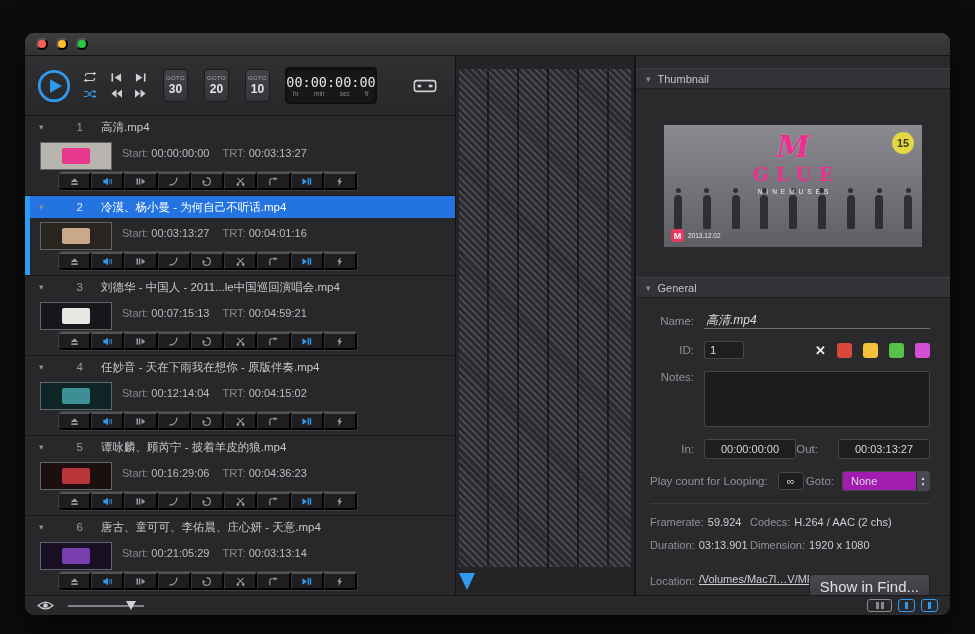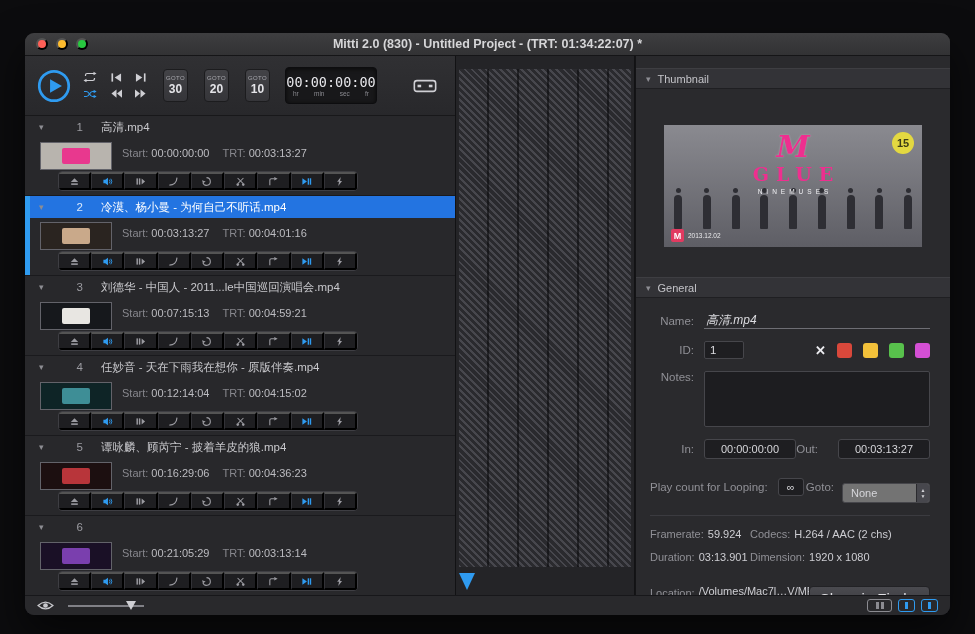--- a/index.html
+++ b/index.html
@@ -125,21 +125,21 @@
   input, textarea { font-family: inherit; outline: none; }
   .name-input { flex: 1; background: transparent; border: none; border-bottom: 1px solid #6e6e74; color: #dcdce0; font-size: 12px; font-style: italic; padding: 1px 2px; }
   .id-input { width: 40px; background: #1e1e21; border: 1px solid #46464b; color: #dcdce0; font-size: 11.5px; padding: 2px 5px; border-radius: 2px; }
   .clear-x { margin-left: auto; background: none; border: none; color: #ececf0; font-size: 13px; font-weight: bold; }
   .swatch { width: 15px; height: 15px; border-radius: 3px; margin-left: 11px; border: none; }
   .notes-row { align-items: flex-start; }
   .notes-area { flex: 1; height: 56px; background: #1d1d20; border: 1px solid #46464b; border-radius: 2px; resize: none; color: #d6d6da; font-size: 11px; padding: 3px 5px; }
   .tc-input { width: 92px; background: #1e1e21; border: 1px solid #46464b; color: #d6d6da; font-size: 11px; text-align: center; padding: 3px 0; border-radius: 3px; }
   .ml-auto { margin-left: auto; width: auto; }
   .inf-box { width: 26px; background: #1e1e21; border: 1px solid #46464b; color: #d6d6da; text-align: center; padding: 2px 0; border-radius: 3px; font-size: 11px; }
-  .goto-select { width: 88px; margin-left: 8px; background: #737373; border: 1px solid #46464b; border-radius: 3px; display: flex; align-items: center; color: #d6d6da; font-size: 11px; height: 20px; padding-left: 8px; overflow: hidden; margin-top: 12px; }
+  .goto-select { width: 88px; margin-left: 8px; background: #a21caf; border: 1px solid #46464b; border-radius: 3px; display: flex; align-items: center; color: #d6d6da; font-size: 11px; height: 20px; padding-left: 8px; overflow: hidden; }
   .stepper { margin-left: auto; width: 13px; align-self: stretch; background: #47474d; border-left: 1px solid #2a2a2e; display: flex; flex-direction: column; align-items: center; justify-content: center; font-size: 5px; color: #d2d2d6; line-height: 1.2; }
   .divider { border-top: 1px solid #3b3b40; margin: 6px 0 12px; }
   .inf-line { display: flex; font-size: 11px; margin-bottom: 11px; white-space: nowrap; }
   .inf-pair .ival { color: #cdcdd2; margin-left: 4px; }
   .w100 { min-width: 100px; }
   .loc-line { display: flex; align-items: flex-end; font-size: 11px; }
   .loc-val { color: #cdcdd2; margin-left: 4px; text-decoration: underline; white-space: nowrap; overflow: hidden; }
   .finder-btn { margin-left: auto; flex: none; background: linear-gradient(#4a4a4f,#3a3a3f); border: 1px solid #222225; border-radius: 4px; color: #e0e0e4; font-size: 15px; padding: 3px 10px; position: relative; top: 12px; }
   
   .bottombar { height: 20px; flex: none; background: #29292c; border-top: 1px solid #17171a; display: flex; align-items: center; padding: 0 12px; gap: 8px; }
@@ -158,21 +158,20 @@
 <body>
 
 <div class="window">
 
   <div class="titlebar">
     <div class="lights">
       <button class="light" style="background: rgb(255, 95, 87);"></button>
       <button class="light" style="background: rgb(254, 188, 46);"></button>
       <button class="light" style="background: rgb(40, 200, 64);"></button>
     </div>
-    <div class="title">Mitti 2.0 (830) - Untitled Project - (TRT: 01:34:22:07) *</div>
   </div>
 
   <div class="content">
 
     <div class="left-col">
       <div class="toolbar">
         <button class="tb-btn">
           <svg width="34" height="34" viewBox="0 0 30 30">
               <circle cx="15" cy="15" r="13" fill="none" stroke="#2f9bf0" stroke-width="2.4"></circle>
               <path d="M11.5 9 22 15l-10.5 6z" fill="#2f9bf0"></path>
@@ -621,20 +620,21 @@
         <svg width="11" height="11" viewBox="0 0 12 12" fill="currentColor">
                   <path d="M7.4 1 3.4 6.4h2.1L4.6 11l4.2-5.6H6.6z"></path>
                 </svg>
       </button>
     </div>
   </div>
           <div class="cue">
     <div class="cue-header">
       <span class="chev">▾</span>
       <span class="cue-num">6</span>
+      <span class="cue-title">唐古、童可可、李佑晨、庄心妍 - 天意.mp4</span>
     </div>
     <div class="thumb" style="background: rgb(26, 16, 38);">
       <div class="thumb-accent" style="background: rgb(122, 63, 174);"></div>
     </div>
     <div class="cue-times">
       <span class="lbl">Start:</span>
       <span class="val">00:21:05:29</span>
       <span class="lbl tlbl">TRT:</span>
       <span class="val">00:03:13:14</span>
     </div>

